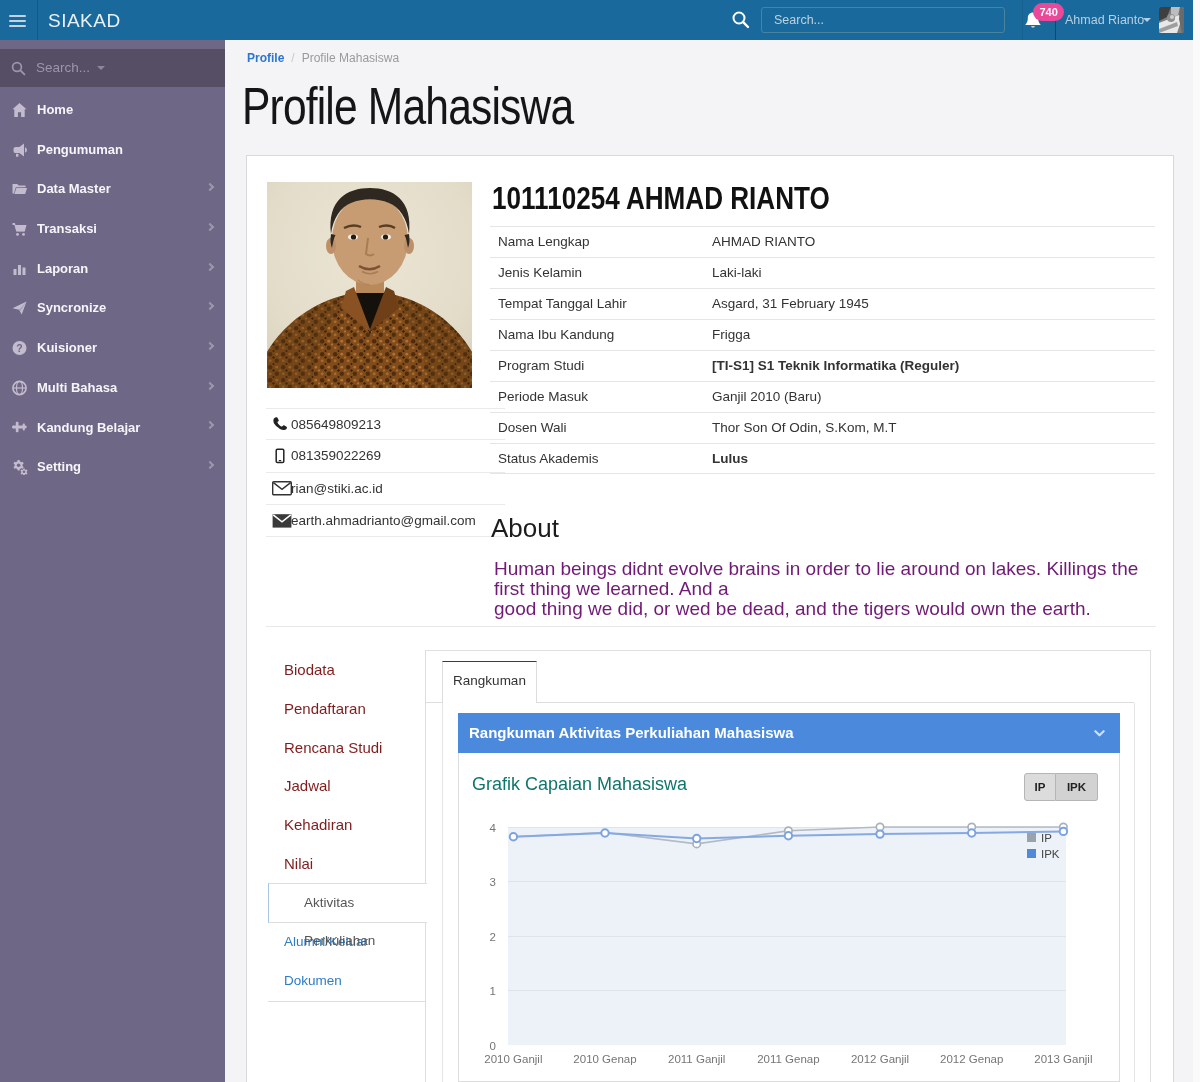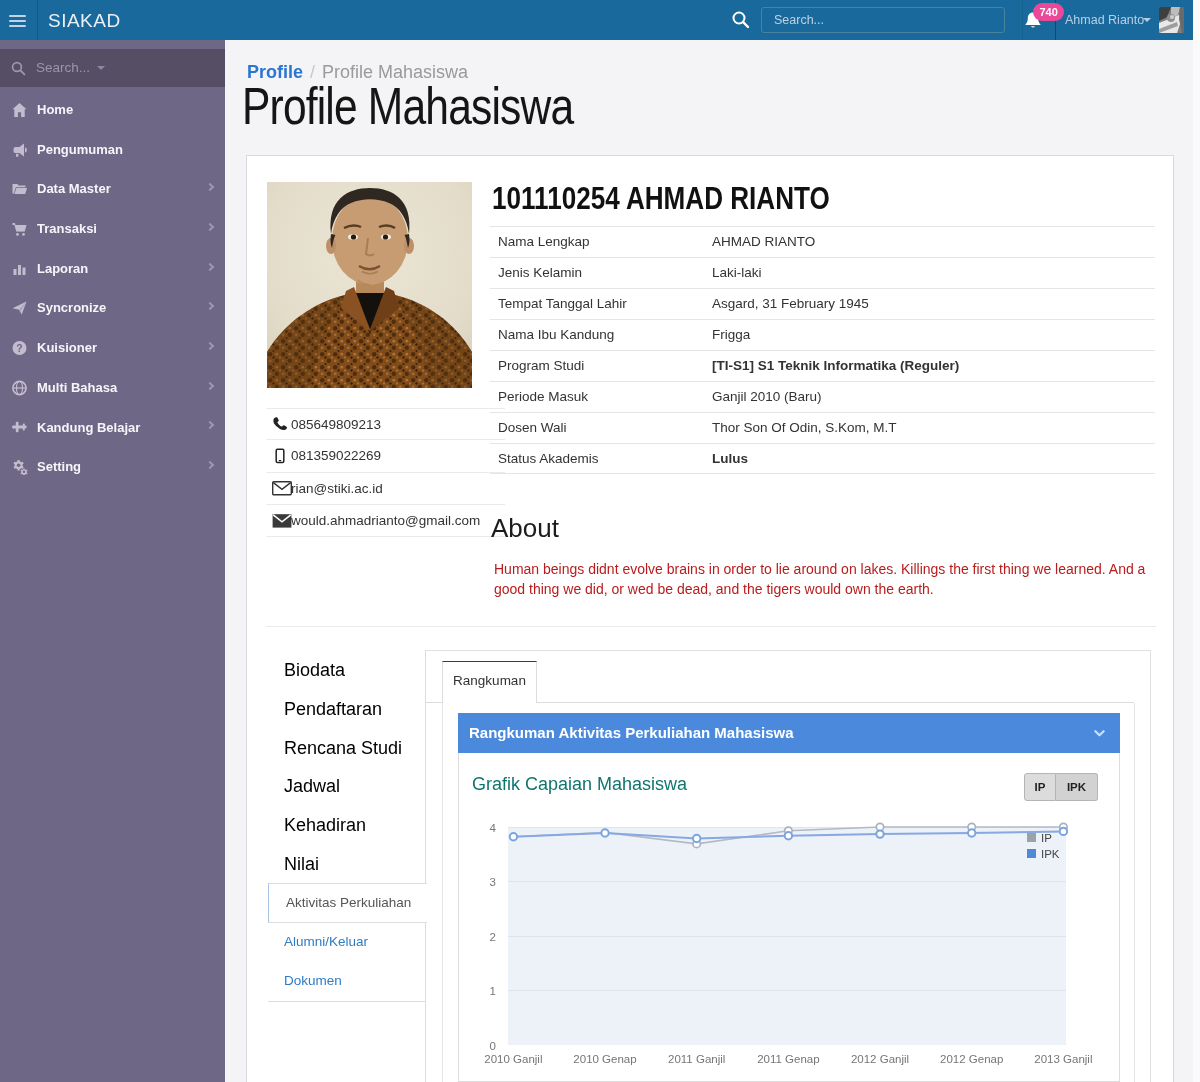--- a/index.html
+++ b/index.html
@@ -26,47 +26,47 @@
 #ssearch svg{position:absolute;left:11px;top:12px}
 #ssearch .txt{position:absolute;left:36px;top:0;line-height:38px;font-size:13.5px;color:#9c95ab}
 #ssearch .car{position:absolute;left:97px;top:17px;width:0;height:0;border-left:4px solid transparent;border-right:4px solid transparent;border-top:4px solid #8d86a0}
 #smenu{position:absolute;left:0;top:50px;width:225px}
 #smenu .it{position:relative;height:39.7px}
 #smenu .it svg{position:absolute;left:11px;top:50%;margin-top:-8px}
 #smenu .it .lb{position:absolute;left:37px;top:0;height:39.7px;line-height:39.7px;font-size:13px;font-weight:bold;color:#f7f5fa}
 #smenu .it .ch{position:absolute;left:207px;top:50%;margin-top:-5px;width:6px;height:6px;border-top:2px solid #9d96ad;border-right:2px solid #9d96ad;transform:rotate(45deg)}
 
 #mainbg{left:225px;top:40px;width:968px;height:1042px;background:#f4f4f6}
-#crumb{left:247px;top:62px;font-size:18px;color:#9a9a9a}
+#crumb{left:247px;top:51px;font-size:12px;color:#9a9a9a}
 #crumb b{color:#2a76d2;font-weight:bold}
 #crumb .sl{color:#c8c8c8;padding:0 7px}
 #h1{left:242px;top:80px;font-size:52px;line-height:52px;color:#151515;transform:scaleX(.818);transform-origin:0 0;letter-spacing:-1px}
 
 #card{left:246px;top:155px;width:928px;height:930px;background:#fff;border:1px solid #d9d9db;border-bottom:none}
 
 #photo{left:267px;top:182px;width:205px;height:206px}
 #contacts{left:266px;top:408px;width:239px}
 #contacts .c{position:relative;height:32.3px;border-bottom:1px solid #eaeaea}
 #contacts .c:first-child{border-top:1px solid #eaeaea}
 #contacts .c svg{position:absolute;left:6px;top:50%;margin-top:-8px}
 #contacts .c .t{position:absolute;left:25px;top:0;height:32px;line-height:32px;font-size:13.5px;color:#333}
 #h2{left:492px;top:184px;font-size:30.5px;line-height:29px;font-weight:bold;color:#111;transform:scaleX(.855);transform-origin:0 0}
 #ptable{left:490px;top:226px;width:665px}
 #ptable .r{position:relative;height:31px;border-top:1px solid #e5e5e5;font-size:13.5px;color:#333}
 #ptable .r:last-child{border-bottom:1px solid #e5e5e5}
 #ptable .l{position:absolute;left:8px;top:0;line-height:30px}
 #ptable .v{position:absolute;left:222px;top:0;line-height:30px}
 #abouth{left:491px;top:513px;font-size:26px;color:#1c1c1c}
-#aboutp{left:494px;top:559px;width:680px;font-size:14px;line-height:20px;color:#b91c1c}
+#aboutp{left:494px;top:559px;width:680px;font-size:19px;line-height:20px;color:#701a75}
 #hr1{left:266px;top:626px;width:890px;height:1px;background:#e9e9e9}
 
 #vtabs{left:268px;top:651px;width:158px}
-#vtabs .v{height:38.8px;line-height:38.8px;padding-left:16px;font-size:18px;color:#000000}
+#vtabs .v{height:38.8px;line-height:38.8px;padding-left:16px;font-size:15px;color:#7f1d1d}
 #vline{left:425px;top:650px;width:1px;height:432px;background:#ddd;z-index:2}
-#vactive{left:268px;top:883px;width:159px;height:40px;background:#fff;border:1px solid #ddd;border-right:none;border-left:1px solid #a9c4e4;line-height:38px;padding-left:17px;font-size:13.5px;color:#555;z-index:3}
+#vactive{left:268px;top:883px;width:159px;height:40px;background:#fff;border:1px solid #ddd;border-right:none;border-left:1px solid #a9c4e4;line-height:38px;padding-left:35px;font-size:13.5px;color:#555;z-index:3}
 #vbottom{left:268px;top:1001px;width:157px;height:1px;background:#ddd;z-index:2}
 
 #tabbox{left:425px;top:650px;width:726px;height:432px;background:#fff;border-top:1px solid #e0e0e2;border-right:1px solid #e0e0e2}
 #navline{left:426px;top:702px;width:708px;height:1px;background:#ddd}
 #tabrang{left:442px;top:661px;width:95px;height:42px;background:#fff;border:1px solid #ddd;border-top:1px solid #0c4a6e;border-bottom:none;text-align:center;line-height:38px;font-size:13.5px;color:#333;z-index:4}
 #tcl{left:442px;top:703px;width:1px;height:379px;background:#e4e4e6}
 #tcr{left:1134px;top:703px;width:1px;height:379px;background:#e4e4e6}
 
 #phead{left:458px;top:713px;width:662px;height:40px;background:#4a89dc;color:#fff;font-size:15px;font-weight:bold;line-height:40px;padding-left:11px}
 #pchev{left:1094px;top:728px;width:11px;height:11px}
@@ -296,21 +296,21 @@
           <rect x="0.7" y="1.7" width="18.6" height="13" rx="1" fill="none" stroke="#333" stroke-width="1.4"></rect>
           <path d="M1.4 2.6 10 9.4 18.6 2.6" fill="none" stroke="#333" stroke-width="1.4"></path>
         </svg>
         <span class="t">rian@stiki.ac.id</span>
       </div>
     <div class="c">
         <svg width="20" height="16" viewBox="0 0 20 16">
           <path d="M0.6 1.2h18.8v13.4H0.6z" fill="#3a3a3a"></path>
           <path d="M1.2 1.8 10 8.8 18.8 1.8" fill="none" stroke="#fff" stroke-width="1.5"></path>
         </svg>
-        <span class="t">would.ahmadrianto@gmail.com</span>
+        <span class="t">earth.ahmadrianto@gmail.com</span>
       </div>
   </div>
 
   <div class="a" id="h2">101110254 AHMAD RIANTO</div>
   <div class="a" id="ptable">
     <div class="r">
         <span class="l">Nama Lengkap</span>
         <span class="v">AHMAD RIANTO</span>
       </div>
     <div class="r">

